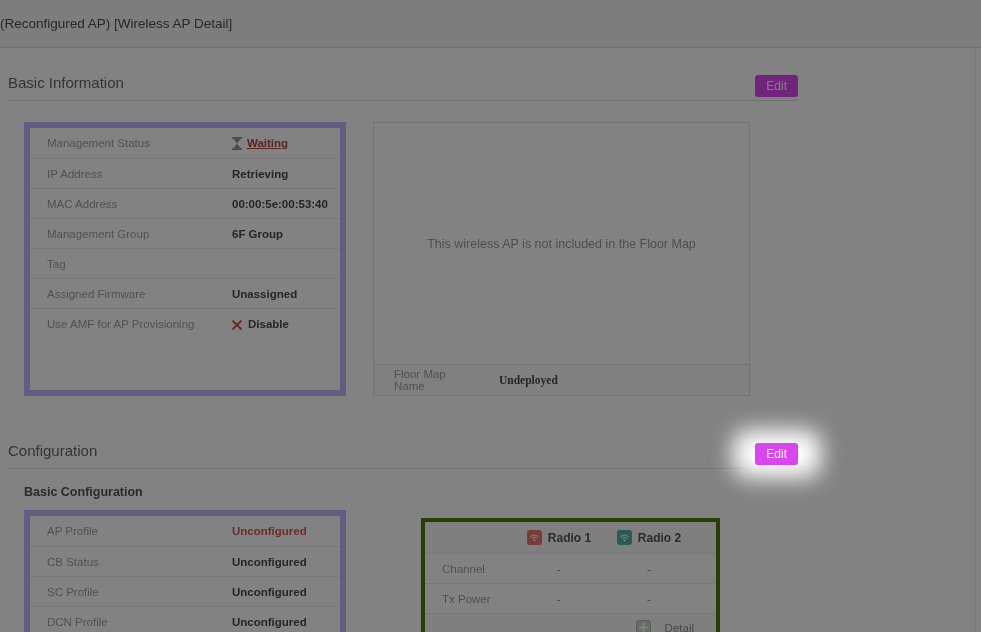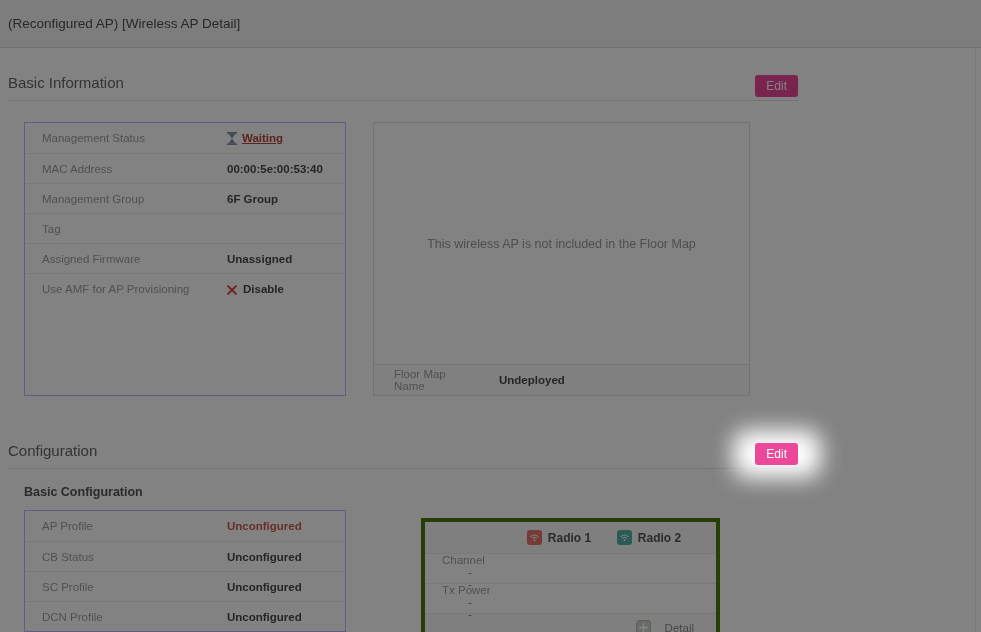--- a/index.html
+++ b/index.html
@@ -8,74 +8,74 @@
     width: 981px; height: 632px;
     position: relative; overflow: hidden;
     background: #ffffff;
     font-family: "Liberation Sans", sans-serif;
   }
 
   
   .titlebar {
     height: 48px; background: #f5f5f5;
     border-bottom: 1px solid #dcdcdc;
-    display: flex; align-items: center; padding: 0 8px;
+    display: flex; align-items: center; padding: 0 0;
   }
   .titlebar .title { font-size: 13.5px; color: #4f4f4f; }
 
   
   .page { position: relative; padding-left: 8px; }
   .section { width: 790px; }
 
   .section-header {
     display: flex; justify-content: space-between; align-items: flex-end;
     height: 36px;
   }
   .section-header.first { margin-top: 13px; }
   .section-header.second { margin-top: 33px; }
   .section-title { font-size: 15px; color: #666; padding-bottom: 6px; }
   .section-rule { border-bottom: 1px solid #e3e3e3; margin-top: 3px; }
 
   .edit-btn {
-    background: #ec4899; color: #fff; border: none;
+    background: #d946ef; color: #fff; border: none;
     font-family: "Liberation Sans", sans-serif;
     font-size: 12px; padding: 5px 11px; border-radius: 3px;
     cursor: pointer; line-height: 1;
   }
 
   .cols { display: flex; gap: 27px; margin: 21px 0 0 16px; }
 
   
-  .info-table { width: 322px; border: 1px solid #c4b5fd; background: #fff; }
+  .info-table { width: 322px; border: 6px solid #c4b5fd; background: #fff; }
   .info-row { height: 30px; display: flex; align-items: center; border-top: 1px solid #ededed; }
   .info-row:first-child { border-top: none; }
   .info-label { width: 202px; padding-left: 17px; font-size: 11.5px; color: #9e9e9e; }
   .info-value {
     font-size: 11.5px; color: #4a4a4a; font-weight: bold;
     display: flex; align-items: flex-end; gap: 6px; flex: 1;
   }
   .waiting-link { color: #b5443c; text-decoration: underline; font-weight: bold; cursor: pointer; display: flex; align-items: center; gap: 5px; }
   .waiting-link .txt { text-decoration: underline; }
   .error-text { color: #cd5c51; }
 
   
   .floor-panel { width: 377px; height: 274px; border: 1px solid #dfdfdf; display: flex; flex-direction: column; background: #fff; }
   .floor-empty { flex: 1; display: flex; align-items: center; justify-content: center; color: #9a9a9a; font-size: 12.5px; }
   .floor-footer { height: 31px; border-top: 1px solid #e3e3e3; background: #fbfbfb; display: flex; align-items: center; font-size: 11.5px; }
   .floor-footer .f-label { width: 105px; padding-left: 20px; color: #9e9e9e; }
-  .floor-footer .f-value { color: #4a4a4a; font-weight: bold; padding-left: 20px; }
+  .floor-footer .f-value { color: #4a4a4a; font-weight: bold; padding-left: 20px; font-family: Liberation Serif, serif; }
 
   
   .sub-heading { font-size: 12.5px; font-weight: bold; color: #555; margin-bottom: 11px; }
   .cols.config { margin-top: 16px; }
 
   
   .radio-table { width: 299px; border: 4px solid #4d7c0f; background: #fff; margin-top: 33px; }
   .radio-header { height: 31px; background: #fafafa; display: flex; align-items: center; padding-right: 22px; }
-  .radio-row { height: 30px; display: flex; padding-right: 22px; border-top: 1px solid #ededed; flex-direction: column; }
+  .radio-row { height: 30px; display: flex; align-items: center; padding-right: 22px; border-top: 1px solid #ededed; }
   .radio-spacer { flex: 1; }
   .radio-label { flex: 1; padding-left: 17px; color: #9e9e9e; font-size: 11.5px; }
   .radio-col { width: 90px; display: flex; align-items: center; justify-content: center; gap: 6px; font-weight: bold; font-size: 12px; color: #555; }
   .radio-cell { width: 90px; text-align: center; font-size: 11.5px; color: #777; }
   .wifi-badge { width: 15px; height: 15px; border-radius: 3px; display: inline-flex; align-items: center; justify-content: center; }
   .wifi-badge.r1 { background: #e8756a; }
   .wifi-badge.r2 { background: #53b3ab; }
   .detail-row { height: 28px; background: #fafafa; border-top: 1px solid #ededed; display: flex; align-items: center; justify-content: flex-end; gap: 14px; padding-right: 22px; }
   .plus-badge { width: 15px; height: 15px; border-radius: 3px; background: #ccd4c9; border: 1px solid #b2bcae; display: inline-flex; align-items: center; justify-content: center; cursor: pointer; }
   .detail-link { font-size: 11.5px; color: #8a8a8a; text-decoration: underline; cursor: pointer; }
@@ -123,20 +123,24 @@
                       <rect x="0" y="0" width="10" height="1.8"></rect>
                       <rect x="0" y="11.2" width="10" height="1.8"></rect>
                       <polygon points="1.5,1.8 8.5,1.8 5,6.5"></polygon>
                       <polygon points="5,6.5 1.5,11.2 8.5,11.2"></polygon>
                     </g>
                   </svg>
               </span>
               <span class="txt">Waiting</span>
             </a>
           </div>
+        </div>
+        <div class="info-row">
+          <div class="info-label">IP Address</div>
+          <div class="info-value">Retrieving</div>
         </div>
         <div class="info-row">
           <div class="info-label">MAC Address</div>
           <div class="info-value">00:00:5e:00:53:40</div>
         </div>
         <div class="info-row">
           <div class="info-label">Management Group</div>
           <div class="info-value">6F Group</div>
         </div>
         <div class="info-row">

